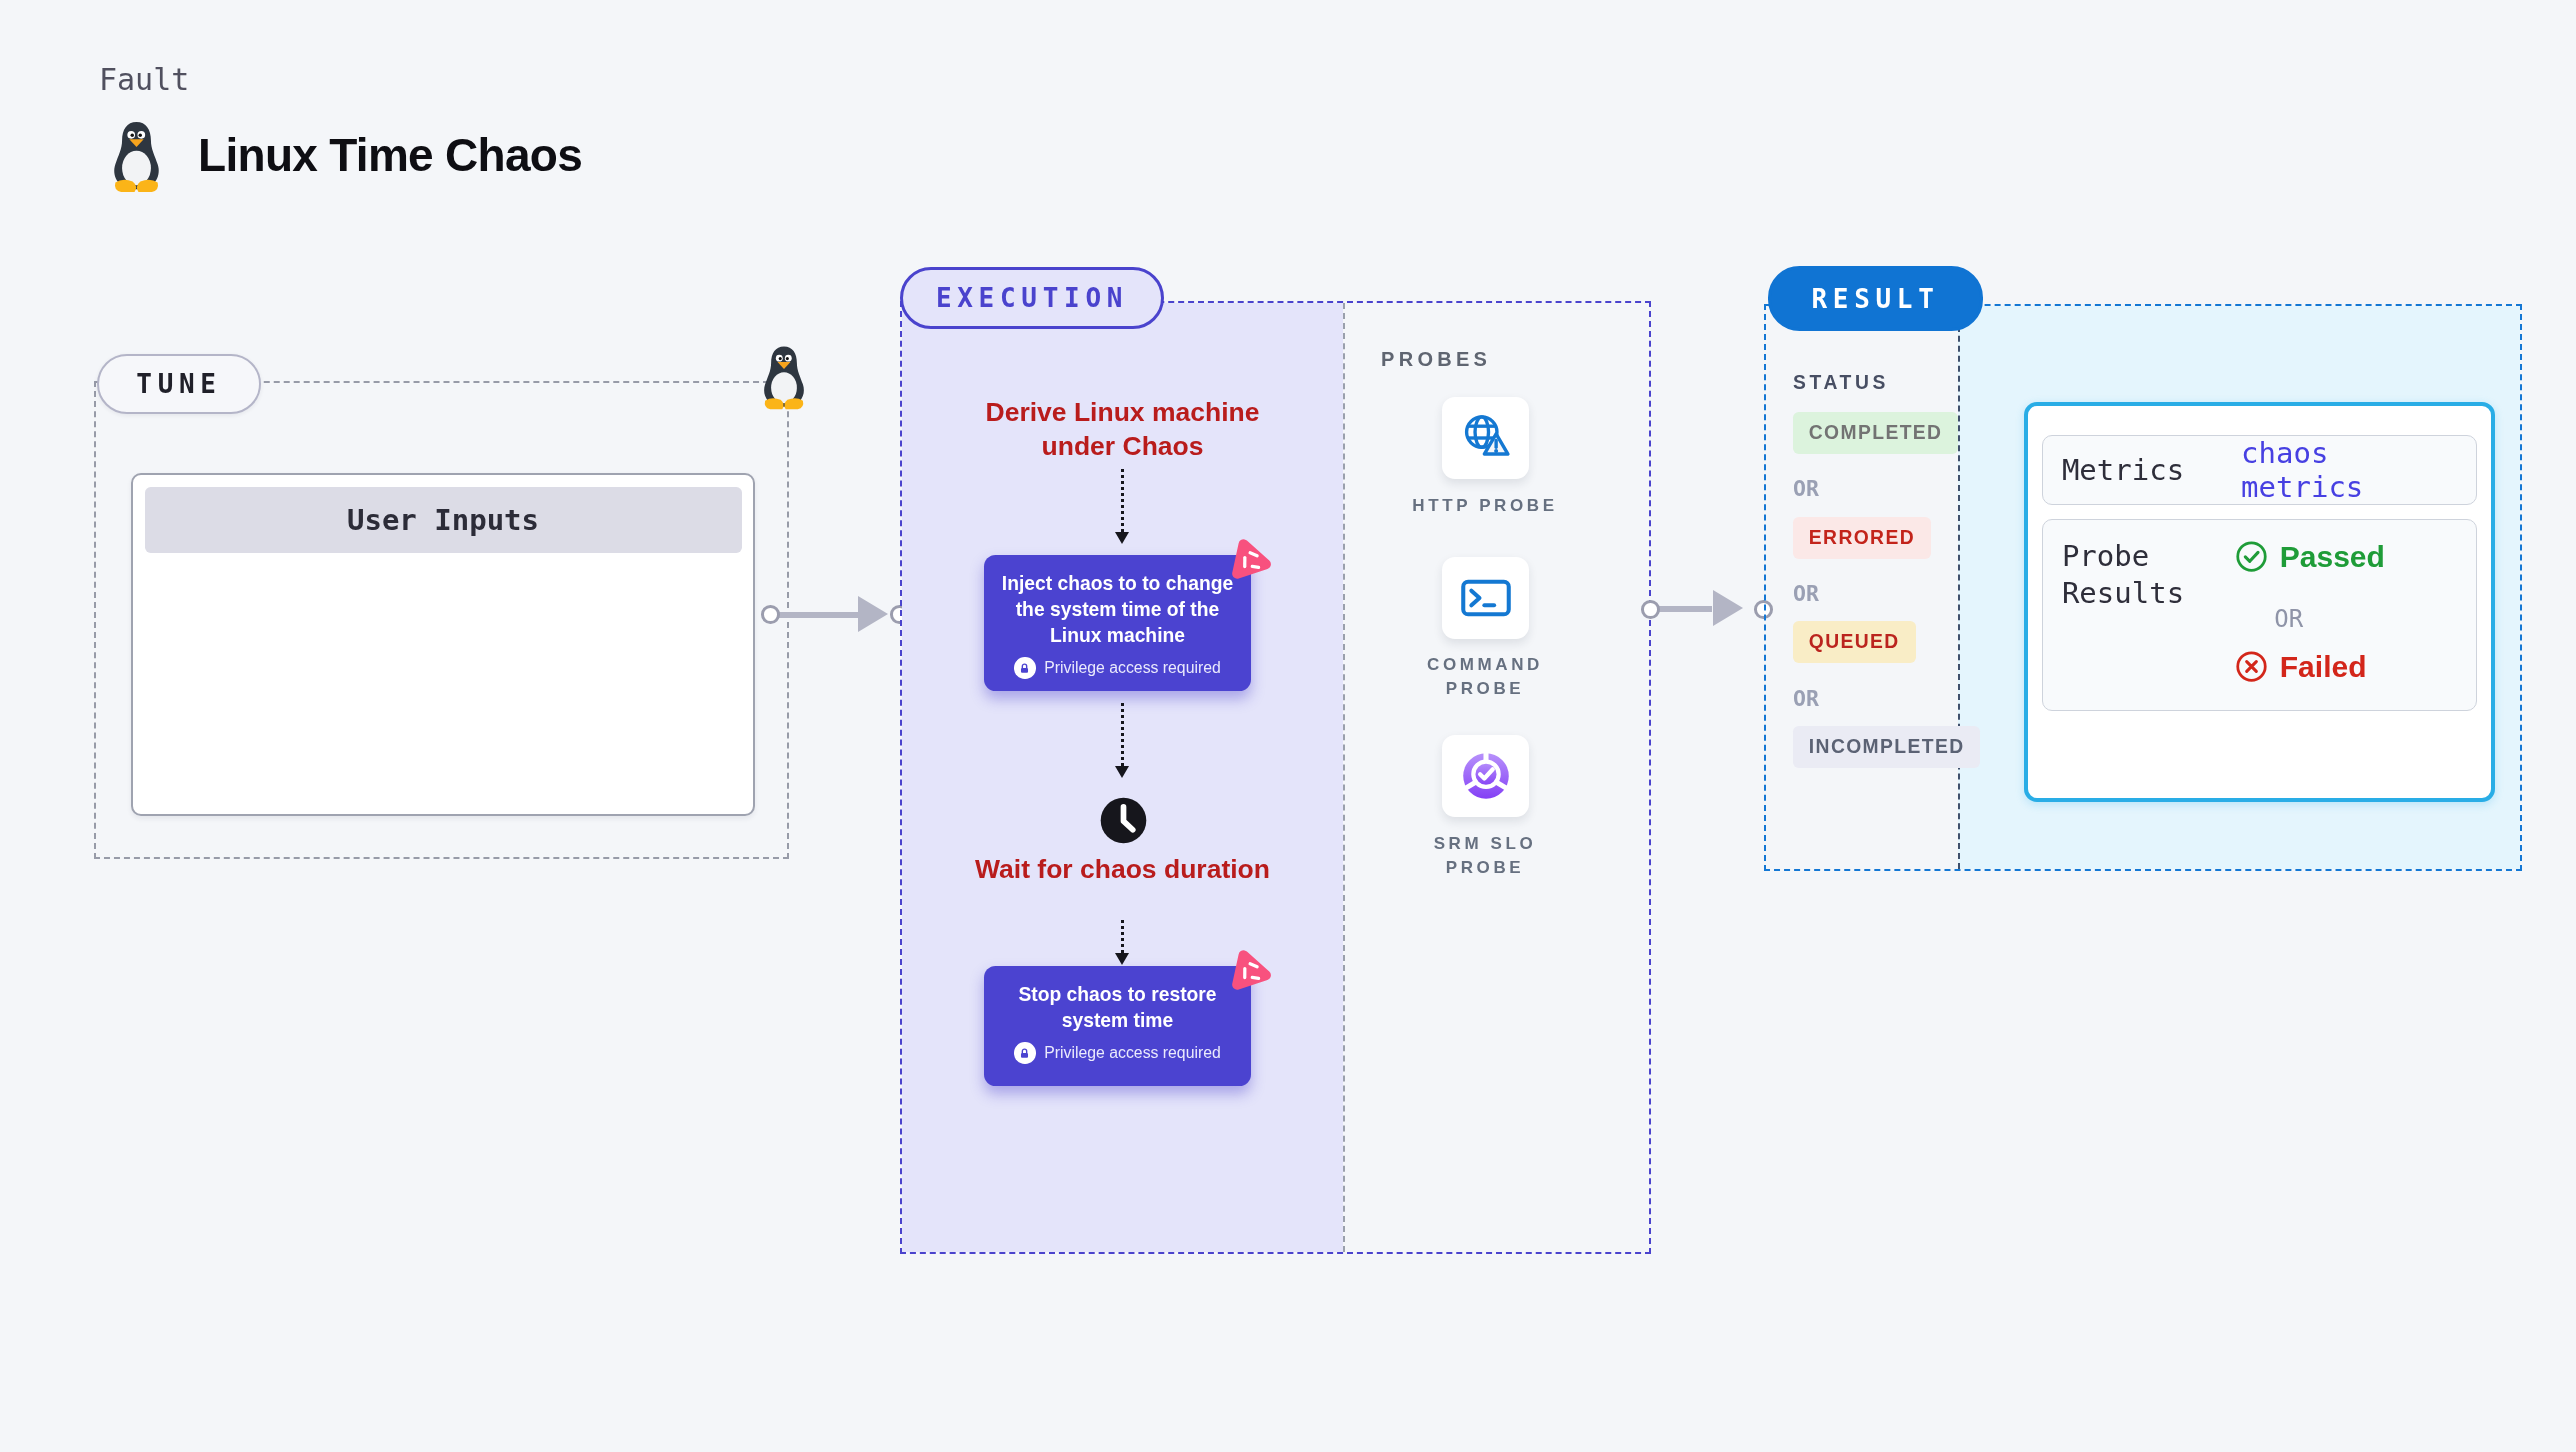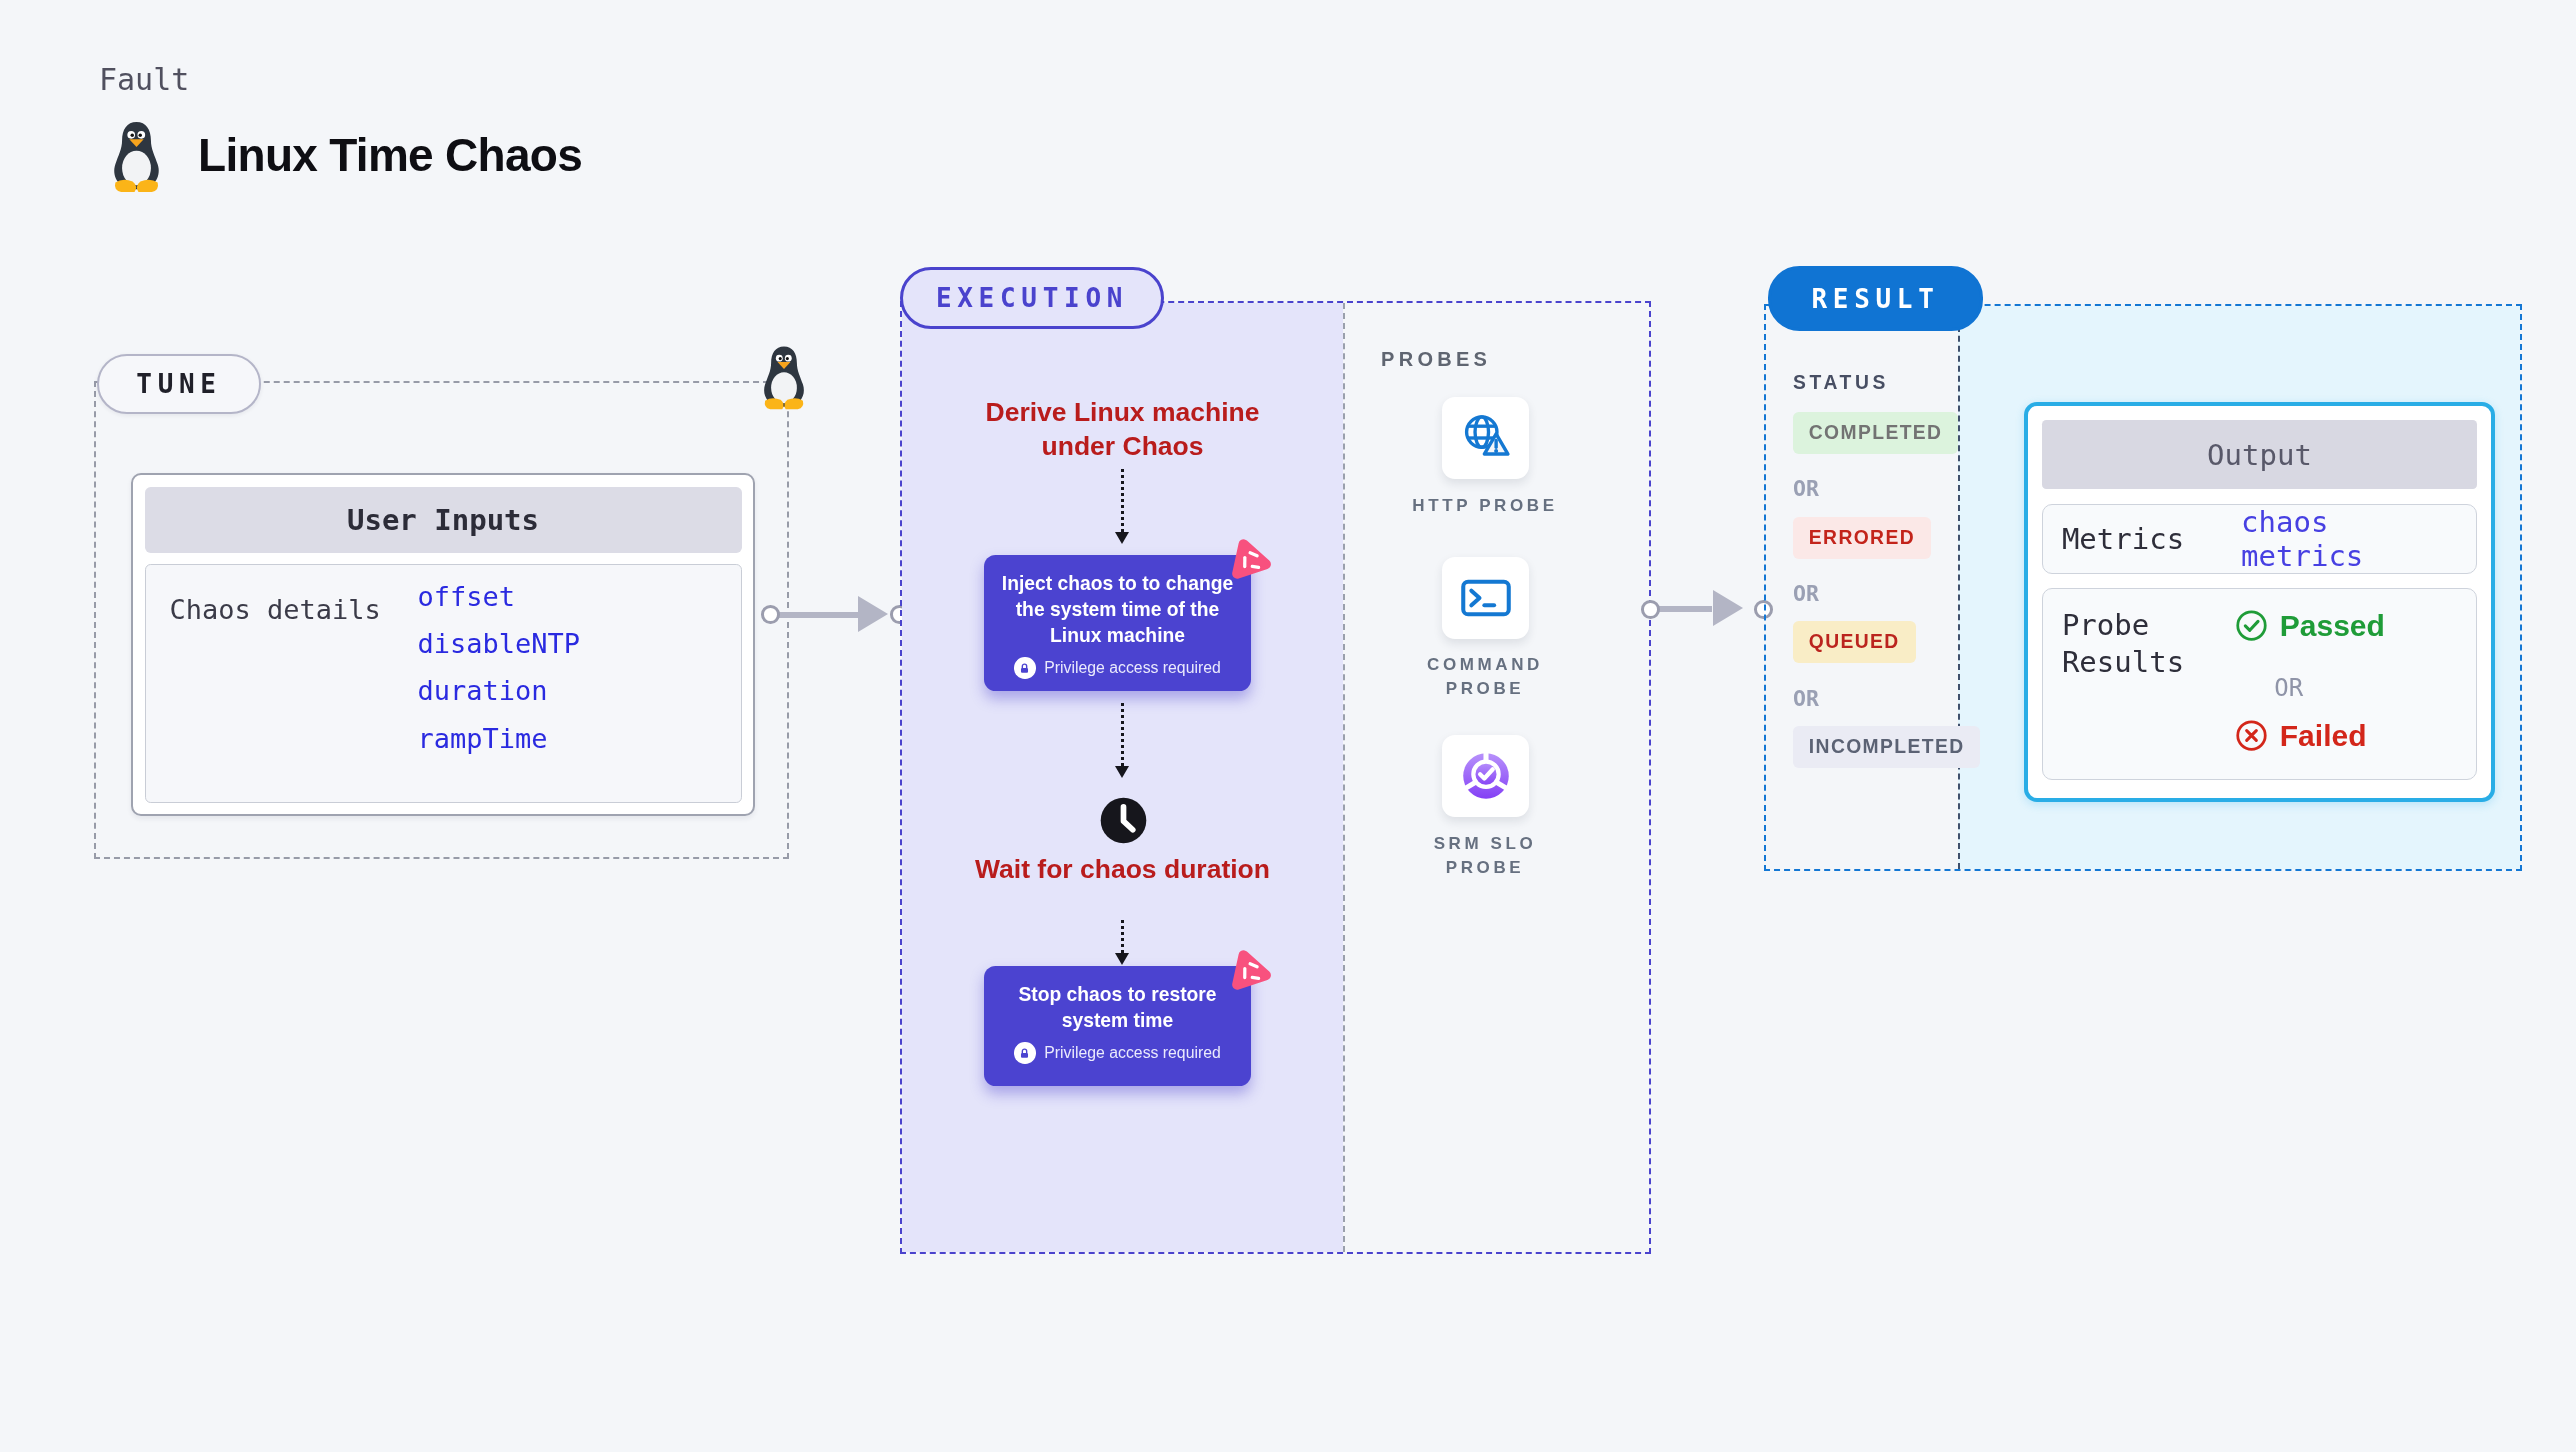--- a/index.html
+++ b/index.html
@@ -111,27 +111,20 @@
       <circle cx="27.6" cy="17" r="1.8" fill="#111"></circle>
     <circle cx="37" cy="16.5" r="4" fill="#fff"></circle>
       <circle cx="35.9" cy="17" r="1.8" fill="#111"></circle>
     <path d="M24.5 21 L39.5 21 L32 29 Z" fill="#f7a41d"></path>
     <path d="M10 66 Q8 74 16 76 L30 76 Q34 70 28 65 Q18 61 10 66 Z" fill="#fbb418"></path>
     <path d="M54 66 Q56 74 48 76 L34 76 Q30 70 36 65 Q46 61 54 66 Z" fill="#fbb418"></path>
   </svg>
 
   <div class="abs ui-card" style="left:131px;top:473px;width:620px;height:339px;">
     <div class="ui-header">User Inputs</div>
-    <div class="ui-body">
-      <div class="abs ui-rowlabel" style="left:24px;top:29px;">Chaos details</div>
-      <div class="abs ui-link" style="left:272px;top:15.8px;">offset</div>
-      <div class="abs ui-link" style="left:272px;top:63px;">disableNTP</div>
-      <div class="abs ui-link" style="left:272px;top:110px;">duration</div>
-      <div class="abs ui-link" style="left:272px;top:158px;">rampTime</div>
-    </div>
   </div>
 
   <div class="abs conn-line" style="left:778px;top:612px;width:80px;"></div>
   <div class="abs conn-head" style="left:858px;top:596px;"></div>
   <div class="abs conn-circle" style="left:761px;top:605px;"></div>
   <div class="abs conn-circle" style="left:890px;top:605px;"></div>
 
   <div class="abs exec-box" style="left:900px;top:301px;width:751px;height:953px;">
     <div class="exec-fill"></div>
     <div class="probes-panel">
@@ -256,21 +249,20 @@
     <div class="abs status-title" style="left:27px;top:66px;">STATUS</div>
     <span class="abs badge badge-0" style="left:27px;top:106px;">COMPLETED</span>
     <span class="abs or-label" style="left:27px;top:170px;">OR</span>
     <span class="abs badge badge-1" style="left:27px;top:211px;">ERRORED</span>
     <span class="abs or-label" style="left:27px;top:275px;">OR</span>
     <span class="abs badge badge-2" style="left:27px;top:315px;">QUEUED</span>
     <span class="abs or-label" style="left:27px;top:380px;">OR</span>
     <span class="abs badge badge-3" style="left:27px;top:420px;">INCOMPLETED</span>
 
     <div class="abs output-card" style="left:258px;top:96px;width:471px;height:400px;">
-      <div class="output-header">Output</div>
       <div class="output-row row-metrics">
         <span class="metrics-label">Metrics</span>
         <span class="metrics-value">chaos metrics</span>
       </div>
       <div class="output-row row-probe">
         <div class="probe-results-label">Probe Results</div>
         <div class="pr-line" style="top:20px;">
           <svg width="33" height="33" viewBox="0 0 48 48">
             <circle cx="24" cy="24" r="20" fill="none" stroke="#1f9c38" stroke-width="4"></circle>
             <path d="M15 24.5 l6.5 6.5 12 -13" fill="none" stroke="#1f9c38" stroke-width="4.5" stroke-linecap="round" stroke-linejoin="round"></path>

